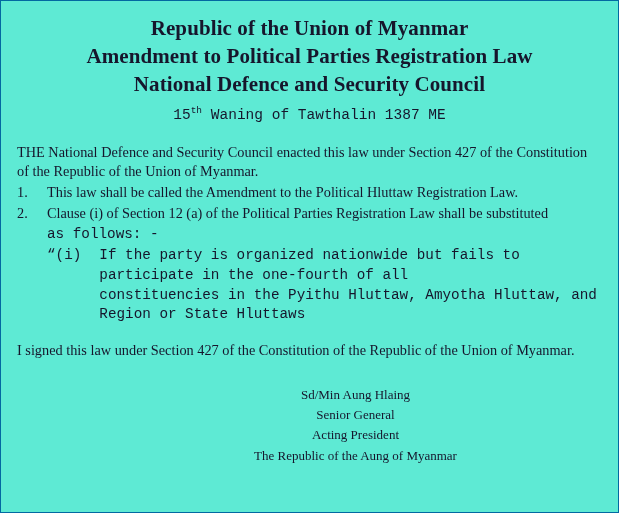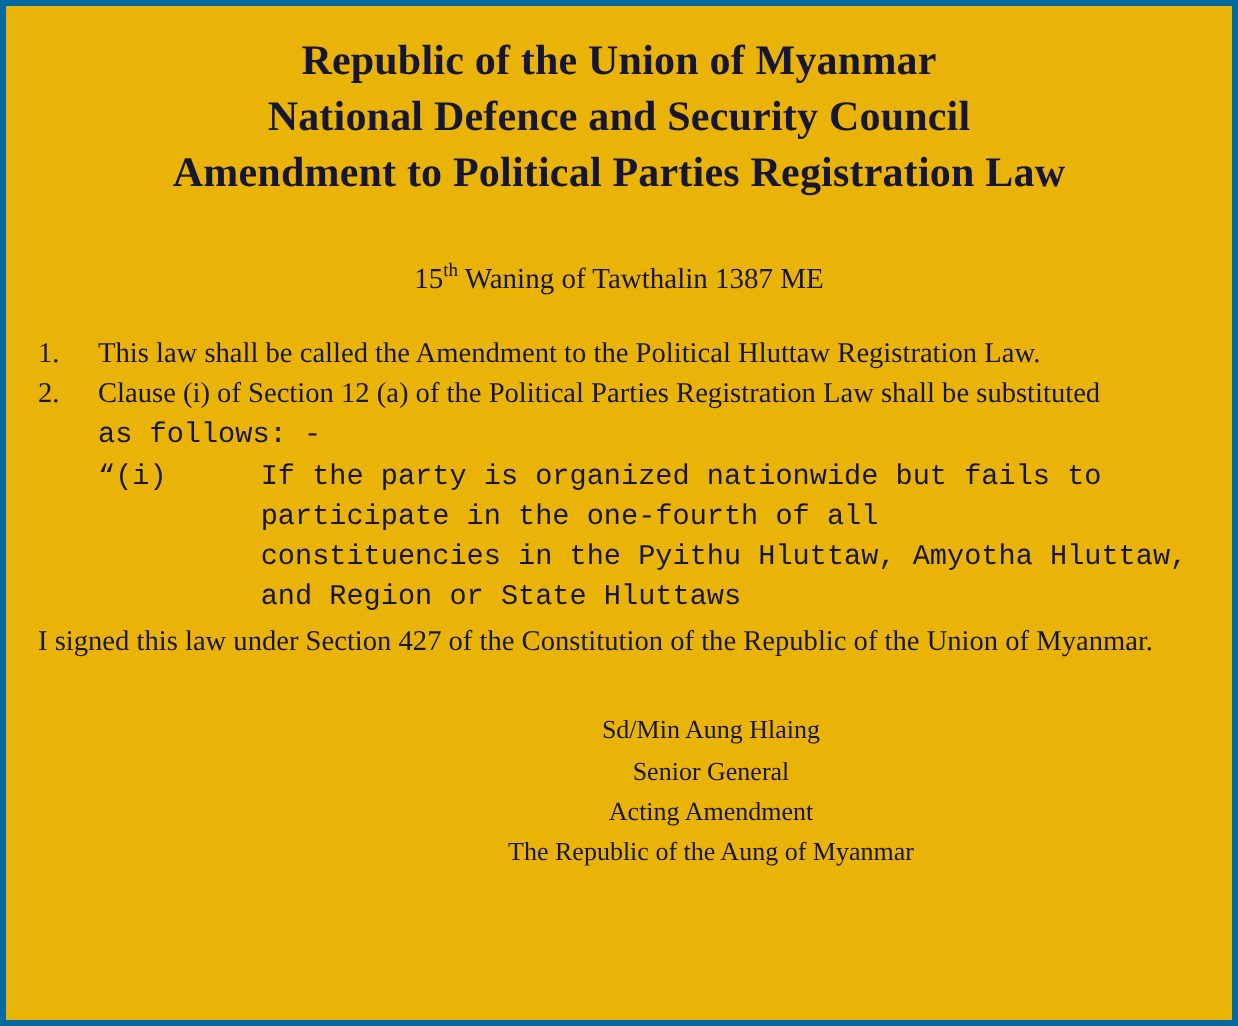--- a/index.html
+++ b/index.html
@@ -12,43 +12,44 @@
     background: #ffffff;
     font-family: "Liberation Serif", serif;
     color: #1a1a2e;
     overflow: hidden;
   }
   .page {
     position: relative;
     width: 619px;
     height: 513px;
     box-sizing: border-box;
-    border: 3px solid #0369a1;
-    background: #eab308;
+    border: 1px solid #0369a1;
+    background: #5eead4;
   }
   .inner {
     padding: 14px 16px 0 16px;
   }
   .title-block {
     text-align: center;
     font-weight: bold;
     font-size: 21px;
     line-height: 1.33;
     letter-spacing: 0.1px;
     color: #16162c;
   }
   .title-line {
     white-space: nowrap;
   }
   .date-block {
     text-align: center;
-    margin-top: 29px;
+    margin-top: 6px;
     font-size: 14.5px;
     line-height: 1.5;
     color: #16162c;
+    font-family: Liberation Mono, monospace;
   }
   .date-line {
     margin-bottom: 9px;
   }
   .date-line:last-child {
     margin-bottom: 0;
   }
   sup {
     font-size: 9.5px;
     vertical-align: super;
@@ -86,24 +87,23 @@
   .quote-mark {
     flex: 0 0 auto;
     white-space: pre;
   }
   .quote-text {
     flex: 1 1 auto;
   }
   .quote-text .cont {
     display: block;
     padding-left: 18px;
-    margin-left: 29px;
   }
   .closing {
-    margin-top: 2px;
+    margin-top: 16px;
   }
   .signature-block {
     margin-top: 24px;
     text-align: center;
     font-size: 13px;
     line-height: 1.55;
     color: #16162c;
     padding-left: 92px;
   }
   .sig-line {
@@ -111,30 +111,31 @@
   }
 </style>
 </head>
 <body>
 
 <div class="page">
   <div class="inner">
 
     <div class="title-block">
       <div class="title-line">Republic of the Union of Myanmar</div>
+      <div class="title-line">Amendment to Political Parties Registration Law</div>
       <div class="title-line">National Defence and Security Council</div>
-      <div class="title-line">Amendment to Political Parties Registration Law</div>
     </div>
 
     <div class="date-block">
       <div class="date-line"><span>15</span><sup>th</sup><span> Waning of Tawthalin 1387 ME</span></div>
     </div>
 
     <div class="body-block">
 
+      <p class="para">THE National Defence and Security Council enacted this law under Section 427 of the Constitution of the Republic of the Union of Myanmar.</p>
 
       <div class="numbered">
         <span class="num">1.</span>
         <span class="numbered-text">This law shall be called the Amendment to the Political Hluttaw Registration Law.</span>
       </div>
 
       <div class="numbered">
         <span class="num">2.</span>
         <span class="numbered-text">Clause (i) of Section 12 (a) of the Political Parties Registration Law shall be substituted</span>
       </div>
@@ -147,18 +148,18 @@
           <span class="cont">constituencies in the Pyithu Hluttaw, Amyotha Hluttaw, and Region or State Hluttaws</span>
         </span>
       </div>
 
       <p class="para closing">I signed this law under Section 427 of the Constitution of the Republic of the Union of Myanmar.</p>
     </div>
 
     <div class="signature-block">
       <div class="sig-line">Sd/Min Aung Hlaing</div>
       <div class="sig-line">Senior General</div>
-      <div class="sig-line">Acting Amendment</div>
+      <div class="sig-line">Acting President</div>
       <div class="sig-line">The Republic of the Aung of Myanmar</div>
     </div>
 
   </div>
 </div>
 
 </body></html>

